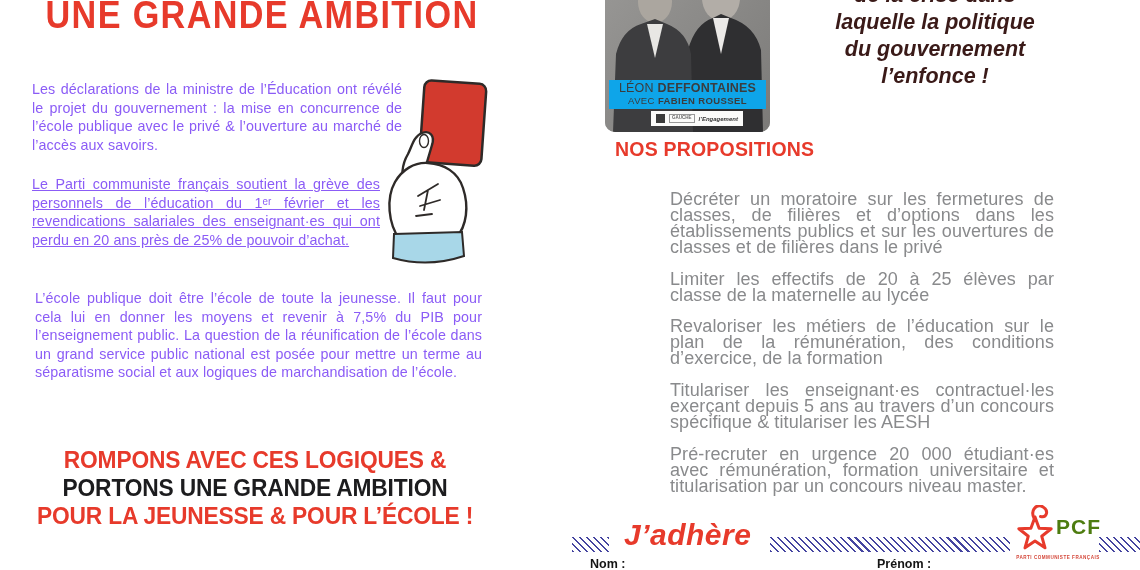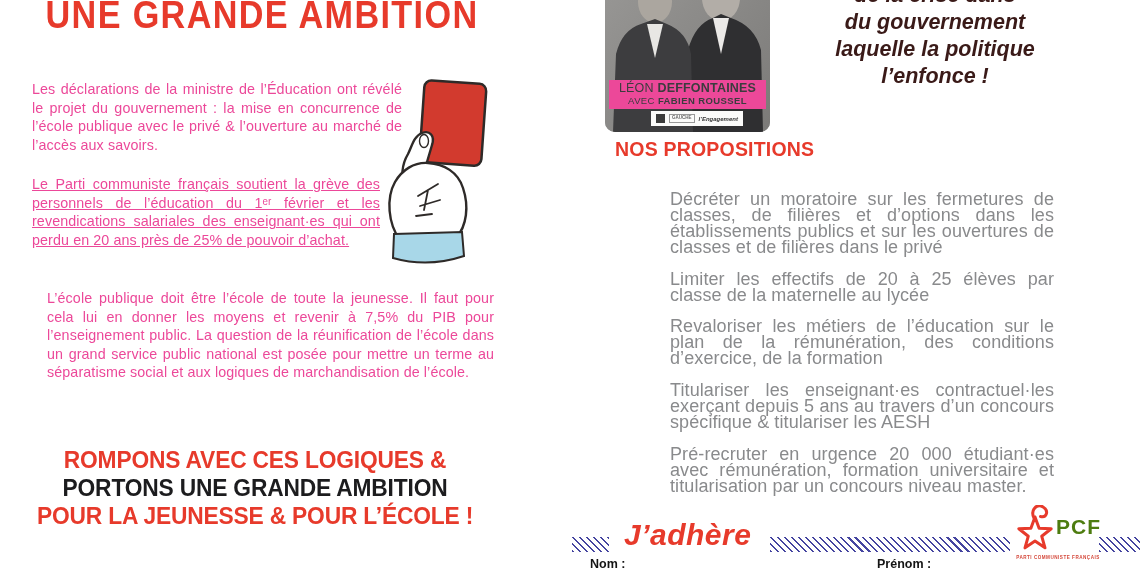--- a/index.html
+++ b/index.html
@@ -5,37 +5,37 @@
   html,body{margin:0;padding:0;background:#fff;}
   #leaflet{position:relative;width:1140px;height:570px;background:#ffffff;overflow:hidden;
            font-family:"Liberation Sans",sans-serif;padding-left:23px;}
 
   
   .page-title{position:absolute;left:12px;top:-4px;width:500px;margin:0;
     font-size:38px;line-height:38px;font-weight:800;letter-spacing:1.5px;
     color:#e73a2b;text-align:center;transform:scaleX(.9);transform-origin:center;
     white-space:nowrap;}
   .body-para{position:absolute;margin:0;font-size:14.3px;line-height:18.6px;
-    color:#ec4899;text-align:justify;letter-spacing:.1px;}
+    color:#8b5cf6;text-align:justify;letter-spacing:.1px;}
   #para-1{left:32px;top:80px;width:370px;}
   #para-2{left:32px;top:175px;width:348px;text-decoration:underline;}
-  #para-3{left:47px;top:289px;width:447px;}
+  #para-3{left:35px;top:289px;width:447px;}
   #red-card{position:absolute;left:372px;top:76px;width:128px;height:196px;}
   .slogan{position:absolute;left:0;top:446px;width:510px;text-align:center;
     transform:scaleX(.93);transform-origin:center;}
   .slogan div{font-size:24.5px;line-height:28px;font-weight:800;letter-spacing:-.2px;white-space:nowrap;}
   .slogan .red{color:#e73a2b;}
   .slogan .dark{color:#1c1c1e;}
 
   
   #photo{position:absolute;left:605px;top:-44px;width:165px;height:176px;
     border-radius:10px;overflow:hidden;background:#8f8e8c;}
   #photo svg{position:absolute;left:0;top:0;}
   .caption-band{position:absolute;left:4px;right:4px;top:124px;height:29px;
-    background:#ec4899;text-align:center;color:#3b3c3e;overflow:hidden;}
+    background:#0ea5e9;text-align:center;color:#3b3c3e;overflow:hidden;}
   .caption-l1{font-size:12.5px;line-height:14px;margin-top:1px;letter-spacing:.2px;white-space:nowrap;}
   .caption-l1 b{font-weight:800;}
   .caption-l2{font-size:9.5px;line-height:11px;letter-spacing:.4px;white-space:nowrap;}
   .caption-l2 b{font-weight:800;}
   .logo-strip{position:absolute;left:46px;top:155px;width:92px;height:15px;background:#fbfbfa;
     display:flex;align-items:center;justify-content:center;gap:4px;}
   .logo-sq{width:9px;height:9px;background:#3b3b3b;}
   .logo-gauche{font-size:4.5px;font-weight:bold;color:#666;border:.5px solid #999;padding:1px 2px;line-height:4.5px;}
   .logo-eng{font-size:6px;font-style:italic;font-weight:bold;color:#333;white-space:nowrap;}
 
@@ -131,22 +131,22 @@
       </div>
       <div class="logo-strip">
         <span class="logo-sq"></span>
         <span class="logo-gauche">GAUCHE</span>
         <span class="logo-eng">l’Engagement</span>
       </div>
     </div>
 
     <div class="headline">
       <div>de la crise dans</div>
+      <div>laquelle la politique</div>
       <div>du gouvernement</div>
-      <div>laquelle la politique</div>
       <div>l’enfonce !</div>
     </div>
 
     <h2 class="props-title">NOS PROPOSITIONS</h2>
 
     <div class="props">
       <p>Décréter un moratoire sur les fermetures de classes, de filières et d’options dans les établissements publics et sur les ouvertures de classes et de filières dans le privé</p>
       <p>Limiter les effectifs de 20 à 25 élèves par classe de la maternelle au lycée</p>
       <p>Revaloriser les métiers de l’éducation sur le plan de la rémunération, des conditions d’exercice, de la formation</p>
       <p>Titulariser les enseignant·es contractuel·les exerçant depuis 5 ans au travers d’un concours spécifique &amp; titulariser les AESH</p>

